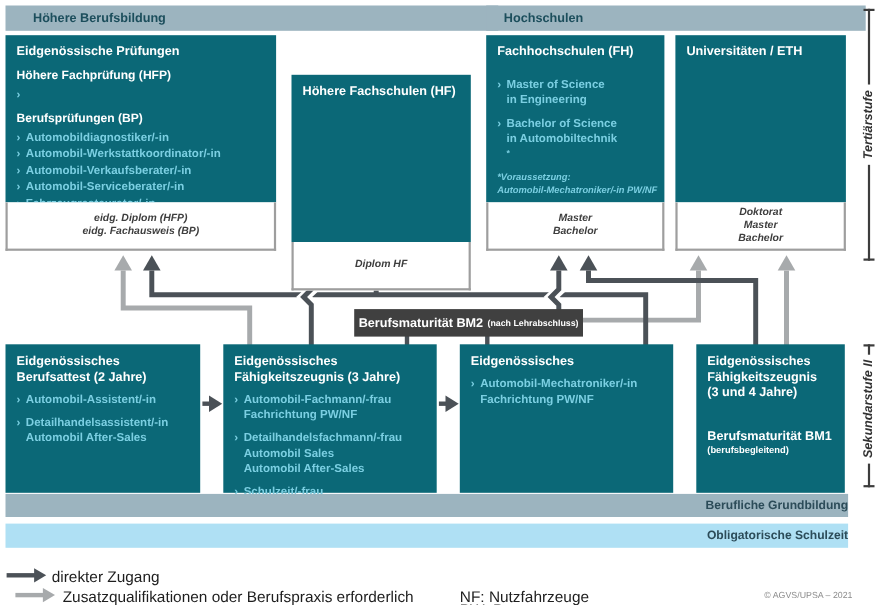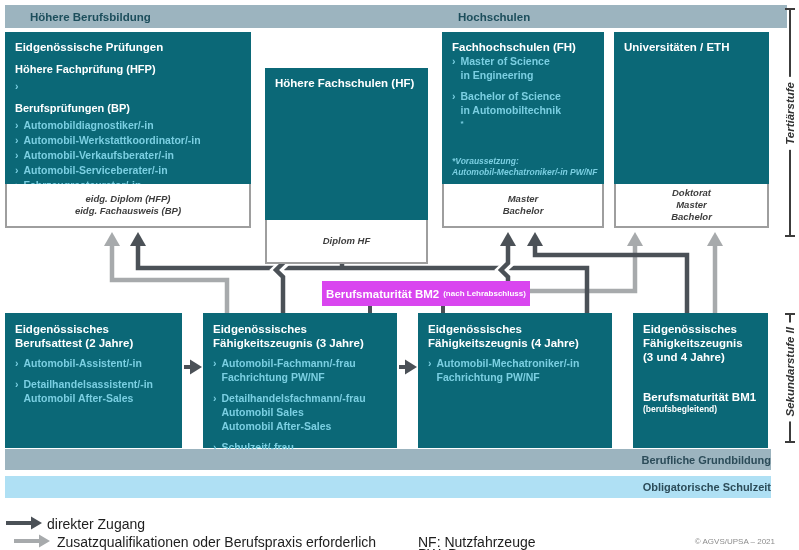--- a/index.html
+++ b/index.html
@@ -25,21 +25,21 @@
   .sech{color:#fff;font-weight:bold;font-size:11px;line-height:14px;margin-top:8px;margin-bottom:3px;}
   .it{display:flex;gap:5px;color:#7bcfe2;font-weight:bold;font-size:10.5px;line-height:14px;margin-bottom:1px;}
   .it.sp{margin-bottom:7px;}
   .it .b{flex:0 0 auto;}
   .it .tx span{display:block;}
   .fnote{position:absolute;left:10px;bottom:6px;color:#7bcfe2;font-style:italic;font-weight:bold;
          font-size:8.5px;line-height:11px;}
   sup{font-size:8px;}
 
   
-  .bm2{left:322px;top:281px;width:208px;height:25px;background:#d946ef;color:#fff;
+  .bm2{left:322px;top:281px;width:208px;height:25px;background:#404040;color:#fff;
        display:flex;align-items:center;justify-content:center;gap:4px;font-weight:bold;}
   .bm2 .big{font-size:11.5px;}
   .bm2 .small{font-size:8px;}
 
   
   .bbox{top:313px;height:135px;background:#0b6877;padding:9px 10px;box-sizing:border-box;}
   .btitle span{display:block;color:#fff;font-weight:bold;font-size:11.5px;line-height:14px;}
   .btitle{margin-bottom:6px;}
   .bm1blk{margin-top:26px;}
   .bm1blk .l1{color:#fff;font-weight:bold;font-size:11.5px;line-height:14px;}
@@ -177,21 +177,21 @@
     <div class="teal">
       <div class="wt">Höhere Fachschulen (HF)</div>
     </div>
     <div class="foot">
       <span>Diplom HF</span>
     </div>
   </div>
 
   <div class="abs tbox z2" style="left:442px;width:162px;">
     <div class="teal">
-      <div class="wt" style="margin-bottom:0;">Fachhochschulen (FH)</div>
+      <div class="wt" style="margin-bottom:16px;">Fachhochschulen (FH)</div>
       <div class="it sp">
           <span class="b">›</span>
           <span class="tx">
             <span>Master of Science</span>
             <span>in Engineering</span>
           </span>
         </div>
       <div class="it">
           <span class="b">›</span>
           <span class="tx">
@@ -270,21 +270,20 @@
         <span class="b">›</span>
         <span class="tx">
           <span>Schulzeit/-frau</span>
         </span>
       </div>
   </div>
 
   <div class="abs bbox z2" style="left:418px;width:194px;">
     <div class="btitle">
       <span>Eidgenössisches</span>
-      <span>Fähigkeitszeugnis (4 Jahre)</span>
     </div>
     <div class="it">
         <span class="b">›</span>
         <span class="tx">
           <span>Automobil-Mechatroniker/-in</span>
           <span>Fachrichtung PW/NF</span>
         </span>
       </div>
   </div>
 

